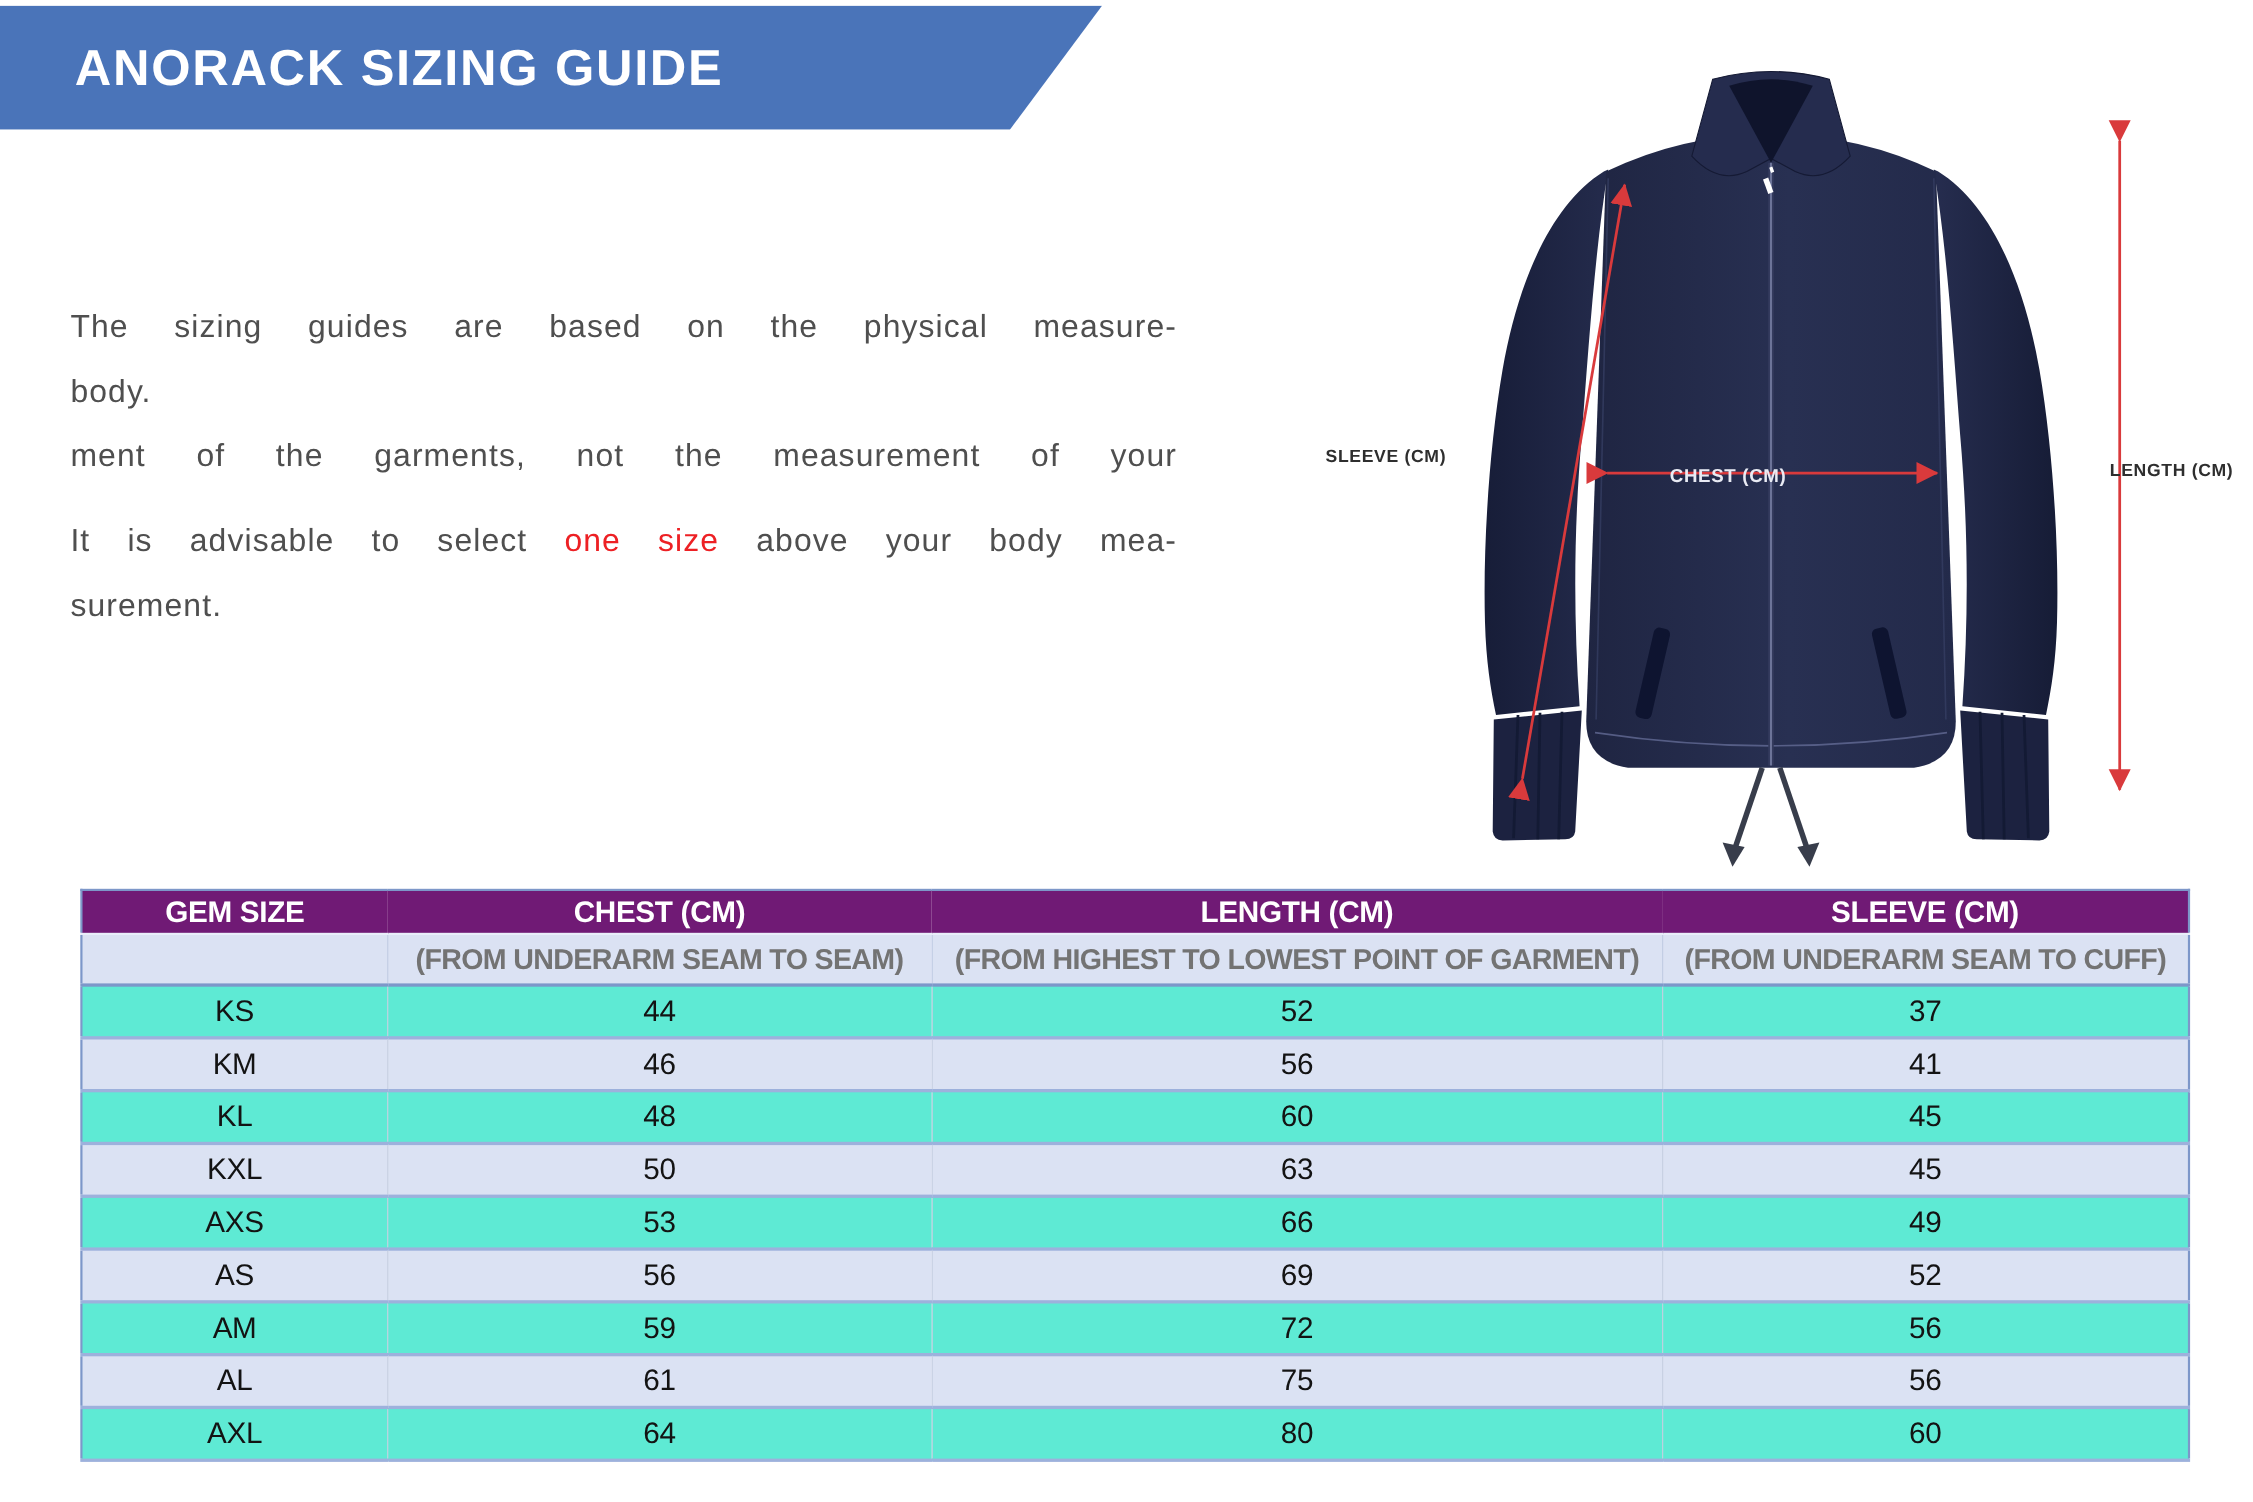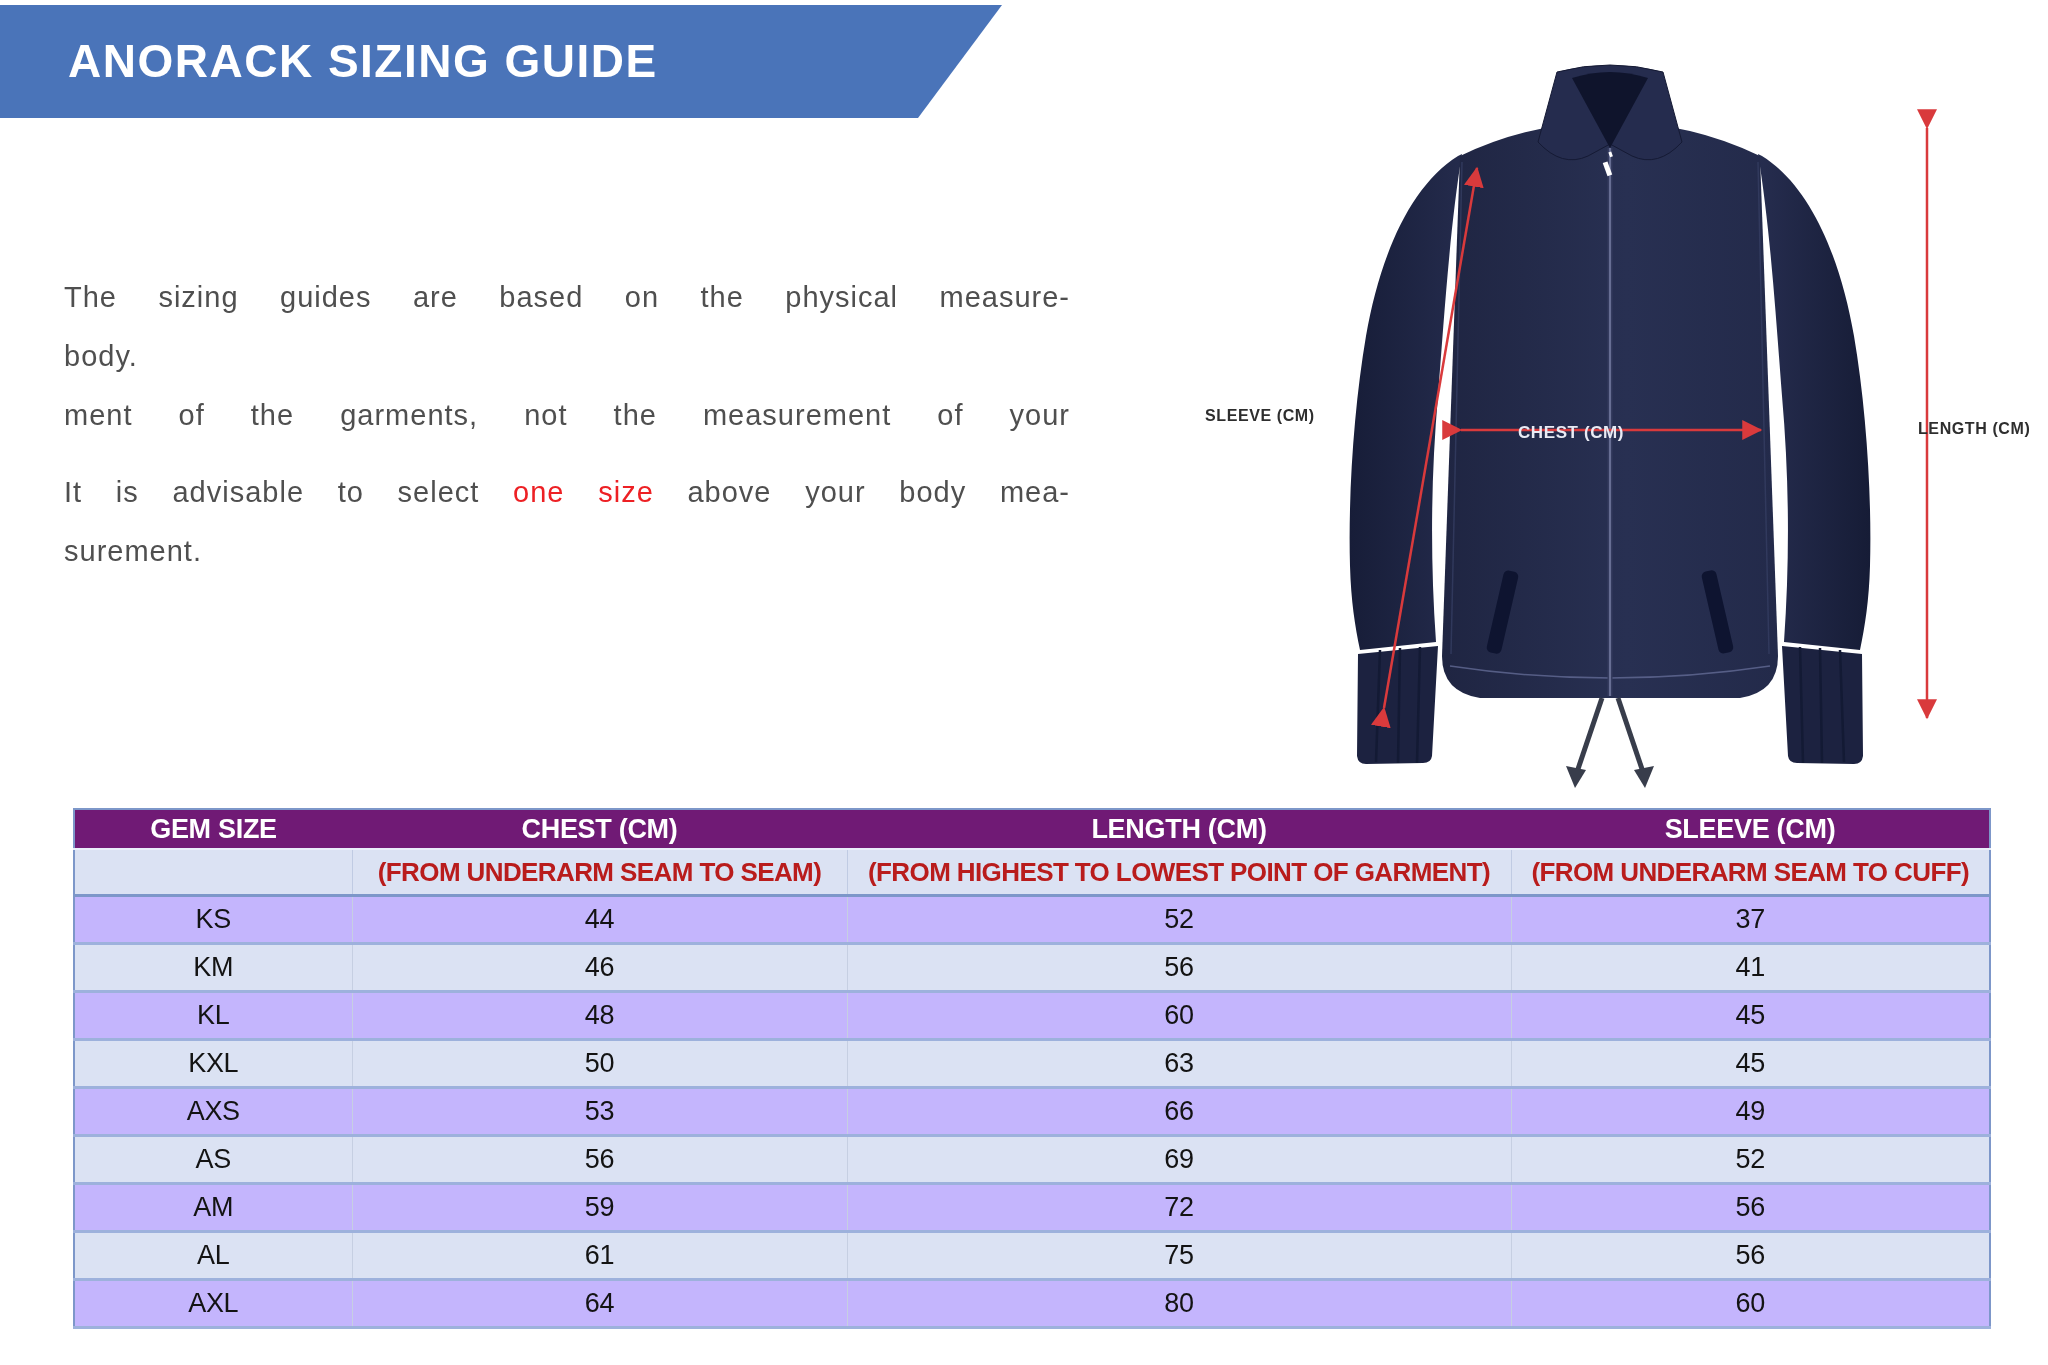--- a/index.html
+++ b/index.html
@@ -53,26 +53,26 @@
   table.sizing th,table.sizing td{
     text-align:center;vertical-align:middle;padding:0;
     letter-spacing:-.3px;
   }
   tr.hrow1 th{
     background:#701a75;color:#ffffff;height:38px;
     font-size:27px;font-weight:bold;
     border-bottom:2px solid #e9eefa;
   }
   tr.hrow2 th{
-    background:#dbe2f3;color:#b91c1c;height:44px;
+    background:#dbe2f3;color:#737373;height:44px;
     font-size:26px;font-weight:bold;letter-spacing:-.6px;white-space:nowrap;
     border-bottom:3px solid #7d97c9;
   }
   tbody.sizing-body td{
-    height:45px;font-size:27px;color:#131313;background:#c4b5fd;
+    height:45px;font-size:27px;color:#131313;background:#5eead4;
     border-bottom:3px solid #9db1dc;
     border-left:1px solid #c6cfe2;
   }
   tbody.sizing-body td:first-child{border-left:none;}
   tbody.sizing-body tr:nth-child(even) td{background:#dbe2f3;}
   table.sizing{border:2px solid #7d97c9;}
   tr.hrow2 th + th{border-left:1px solid #c0cbe3;}
 </style>
 </head>
 <body>

